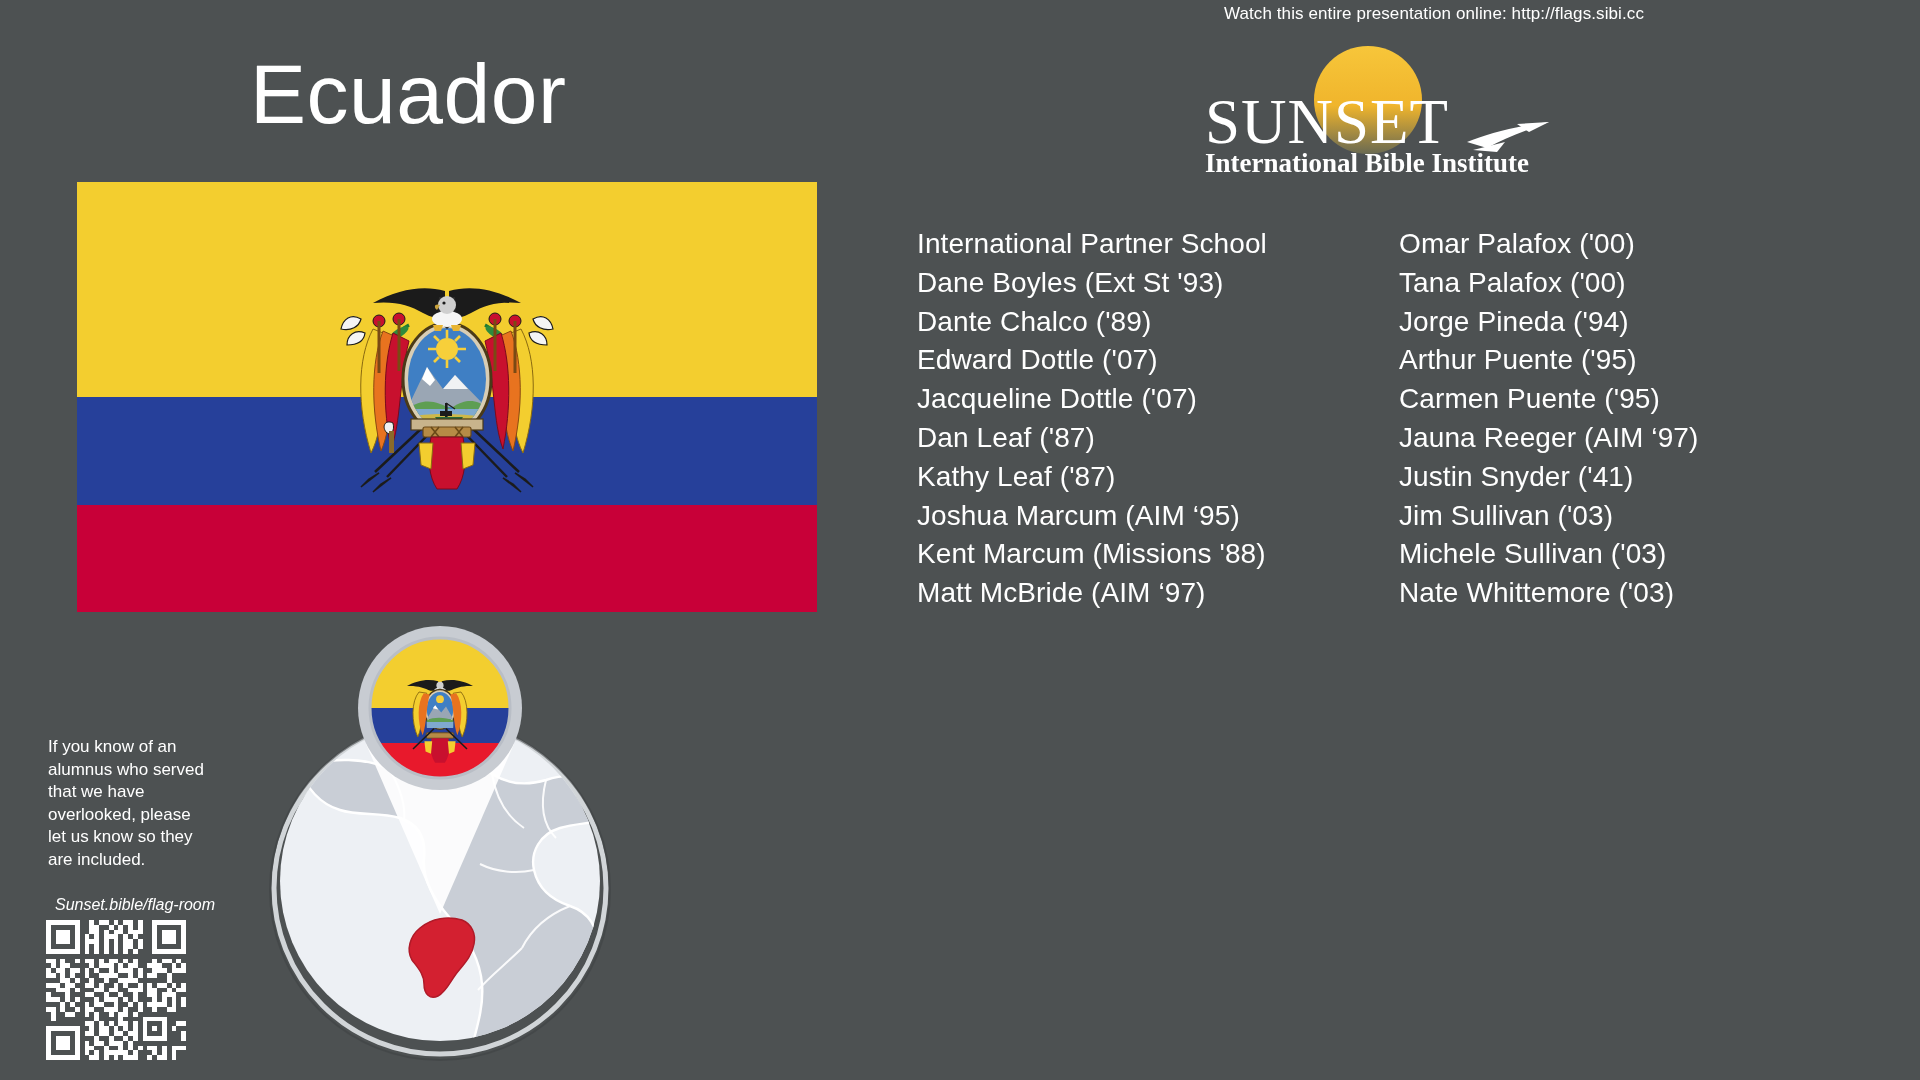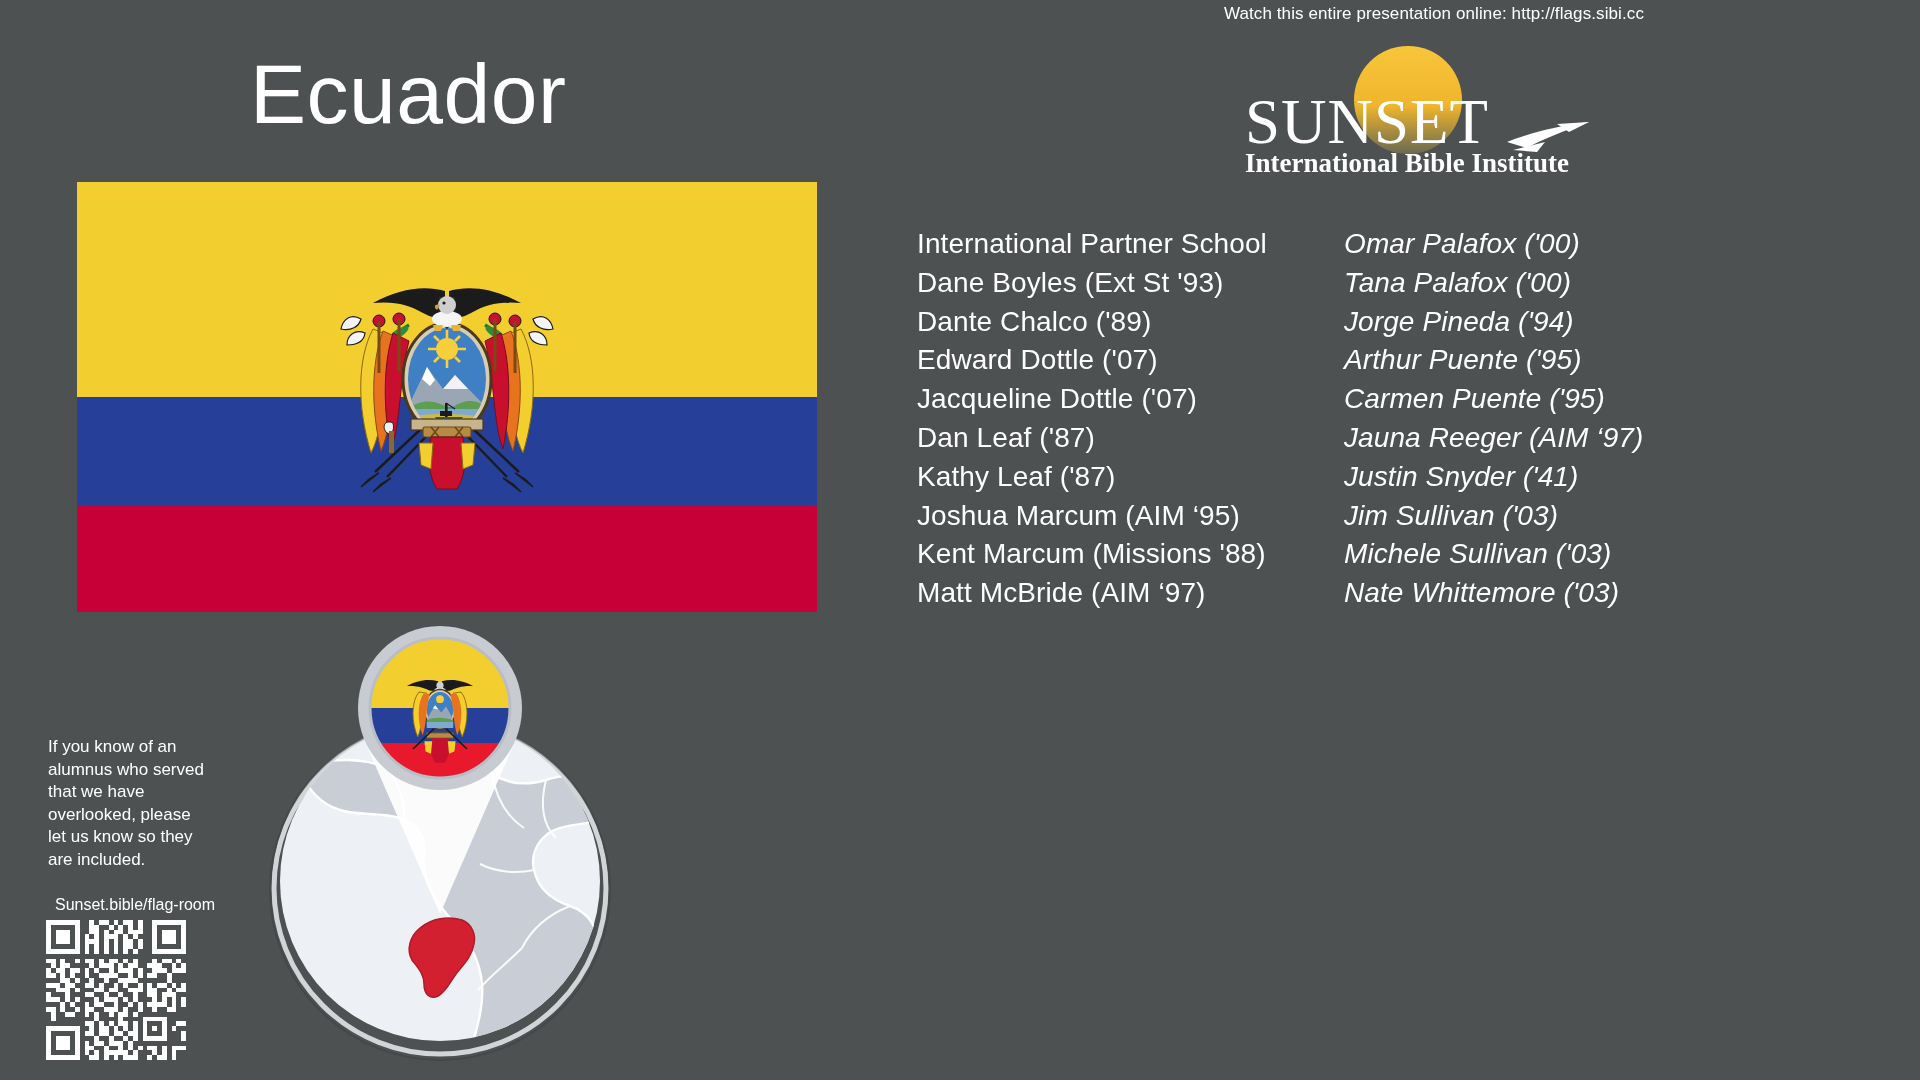--- a/index.html
+++ b/index.html
@@ -31,43 +31,43 @@
     width:740px; height:430px;
     overflow:hidden;
   }
   .flag .band { position:absolute; left:0; width:100%; }
   .flag .yellow { top:0;       height:50%;  background:#f3ce2f; }
   .flag .blue   { top:50%;     height:25%;  background:#26409a; }
   .flag .red    { top:75%;     height:25%;  background:#c80038; }
   .flag .coa { position:absolute; left:50%; top:47%; transform:translate(-50%,-50%); }
 
   
-  .logo { position:absolute; left:1205px; top:38px; width:370px; height:140px;margin-left:40px; }
+  .logo { position:absolute; left:1205px; top:38px; width:370px; height:140px; }
   .logo svg { display:block; }
 
   
   .names { position:absolute; top:225px;margin-left:20px; }
   .names.col-left  { left:897px;  width:480px; }
-  .names.col-right { left:1324px; width:480px;font-style:italic; }
+  .names.col-right { left:1379px; width:480px; }
   .names li {
     list-style:none;
     font-size:28px; color:#ffffff;
     line-height:38.8px; white-space:nowrap;
     letter-spacing:.1px;
   }
 
   
   .note {
     position:absolute; left:48px; top:736px;
     width:160px;
     font-size:17px; line-height:22.5px; color:#ffffff;
   }
   .note-link {
     position:absolute; left:55px; top:896px;
-    font-size:16px; color:#ffffff; white-space:nowrap;
+    font-size:16px; color:#ffffff; white-space:nowrap;font-style:italic;
   }
 
   
   .qr { position:absolute; left:46px; top:920px; width:140px; height:140px; }
   .qr svg { display:block; shape-rendering:crispEdges; }
 
   
   .globe { position:absolute; left:240px; top:618px; width:400px; height:444px; }
   .globe svg { display:block; }
 </style>

